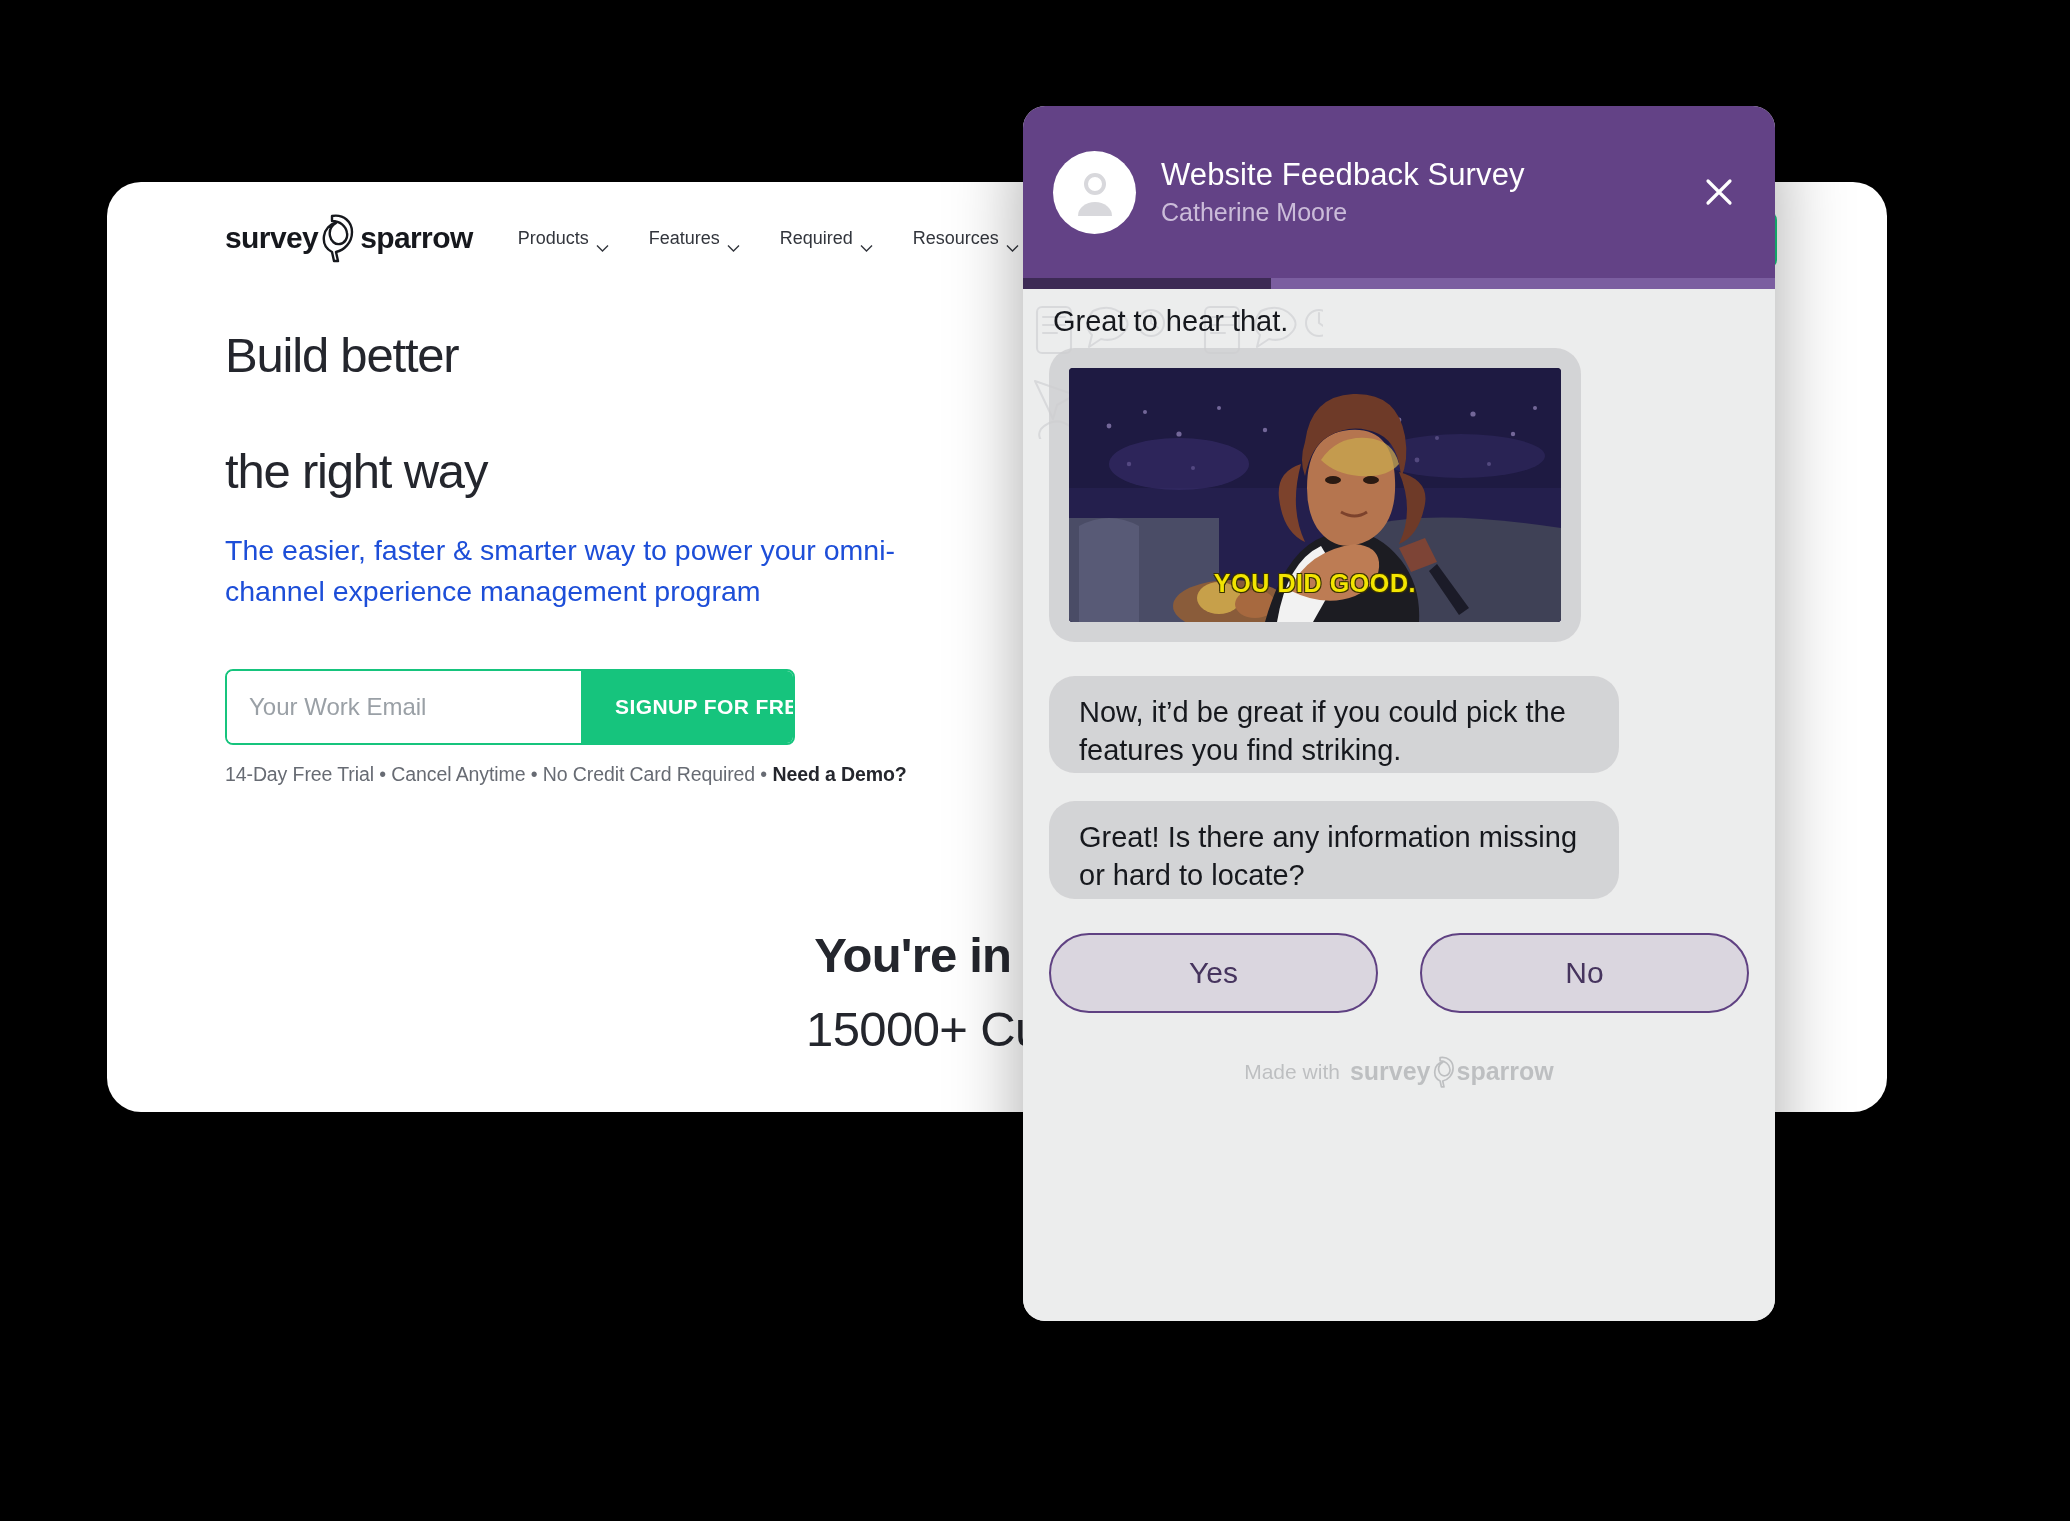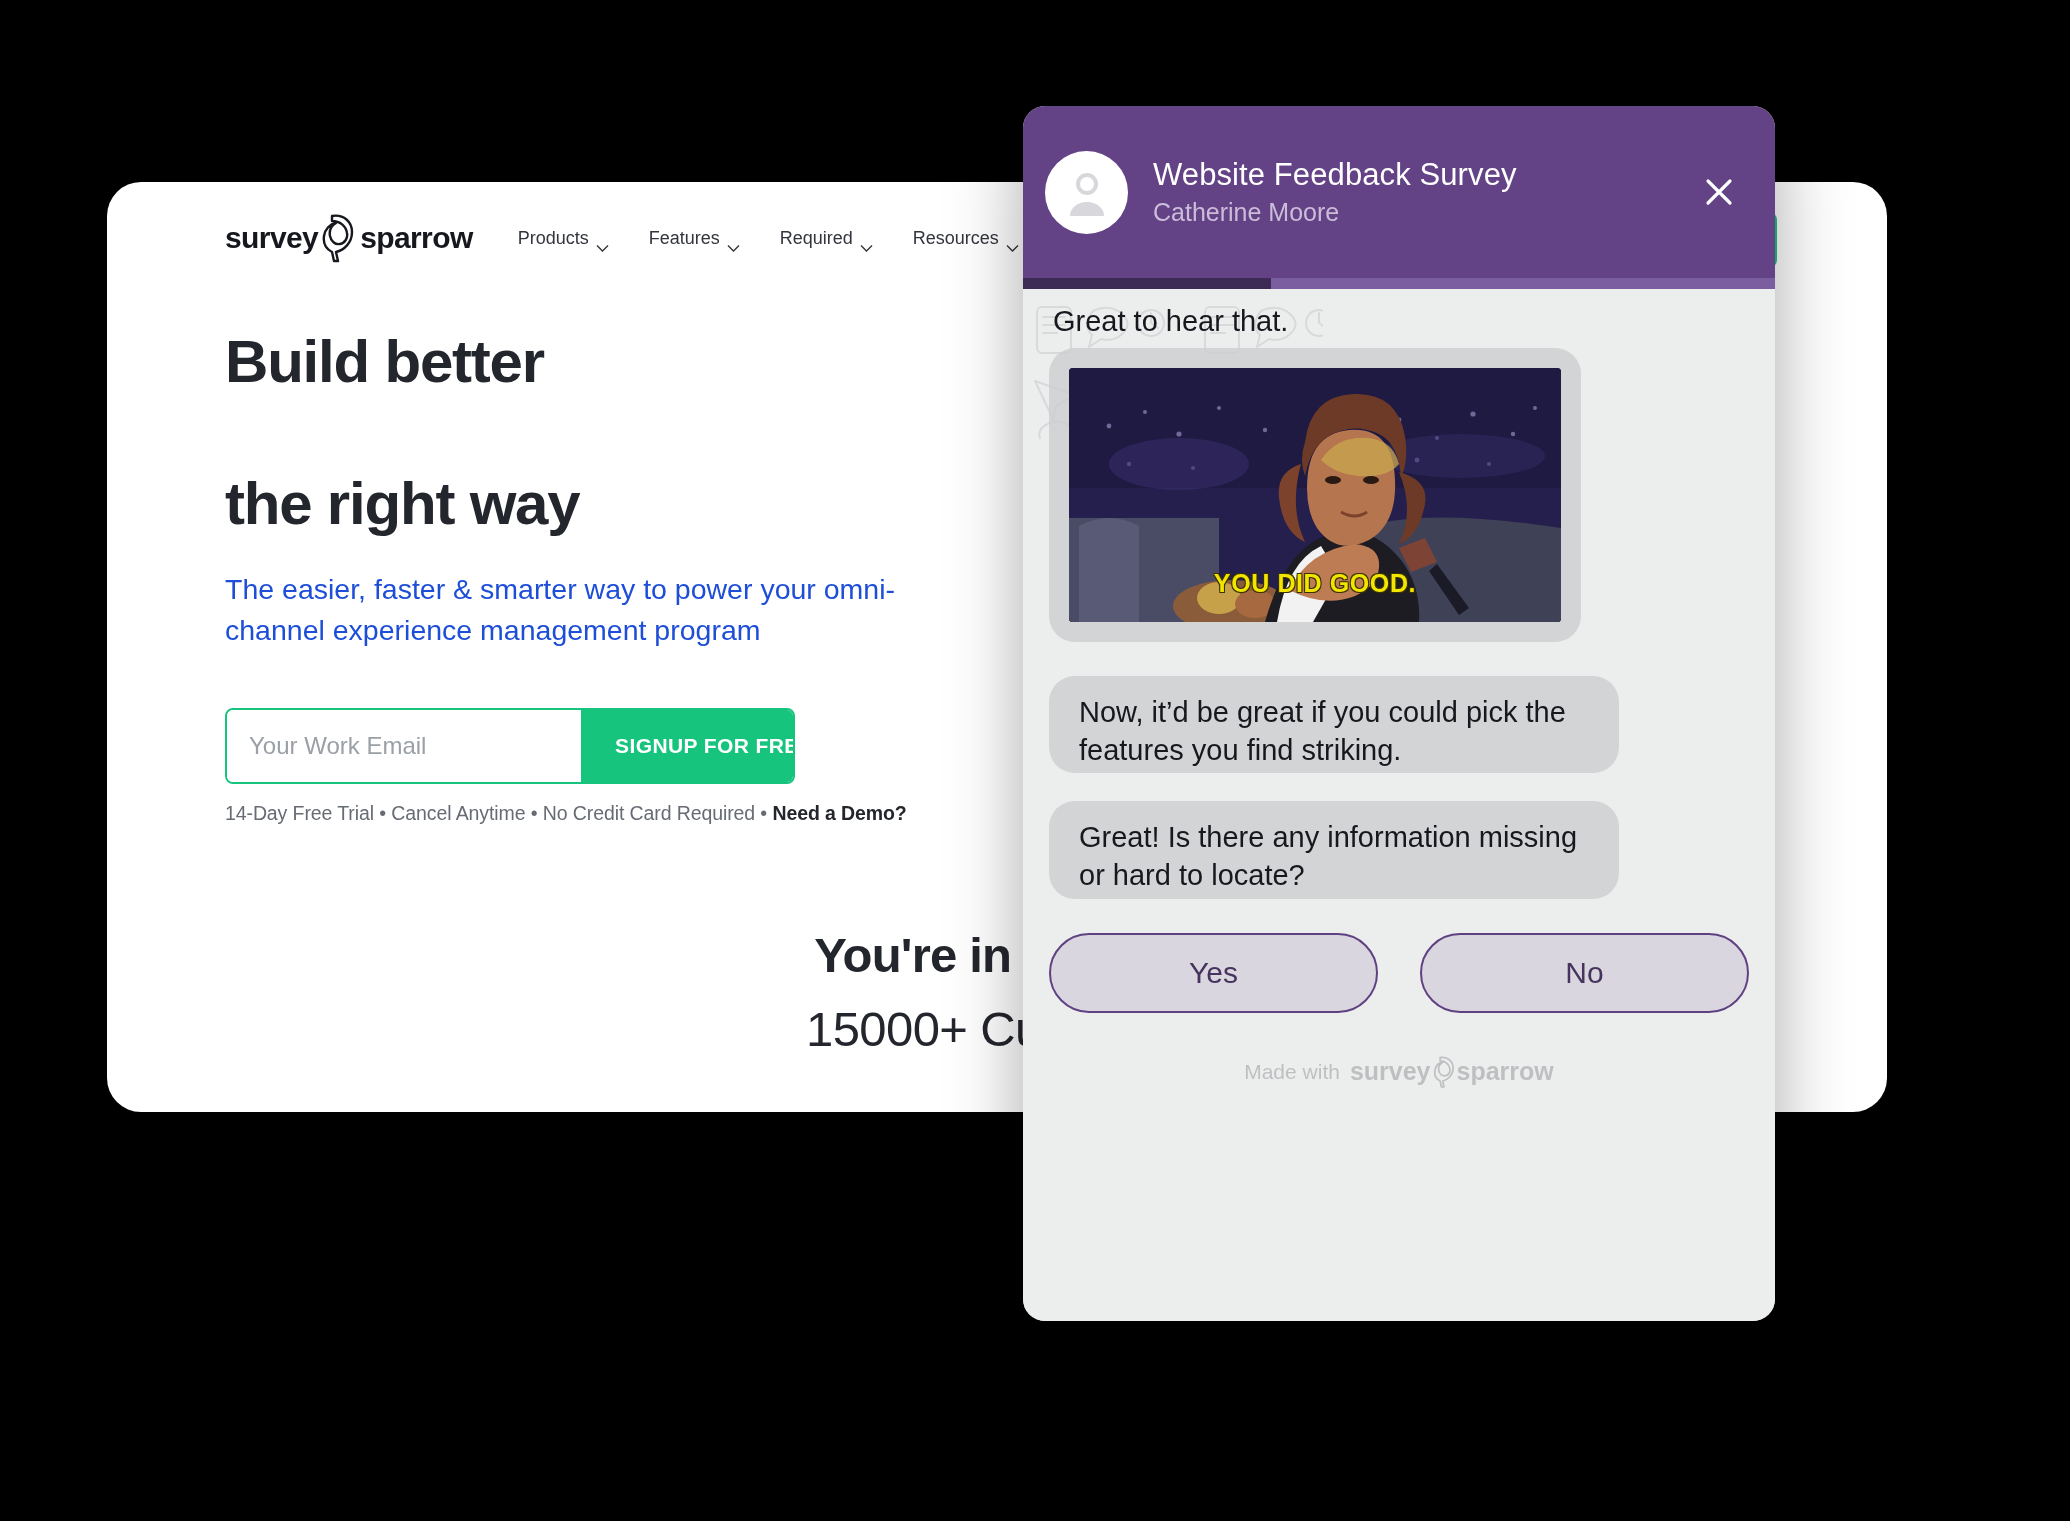--- a/index.html
+++ b/index.html
@@ -45,21 +45,21 @@
   .nav-cta {
     position: absolute; right: 110px; top: 30px;
     background: #16c47d; color: #fff;
     border-radius: 8px;
     padding: 16px 34px; font-size: 21px; font-weight: 700;
     white-space: nowrap;
   }
 
   .hero { position: absolute; left: 118px; top: 145px; width: 1000px; }
   .hero h1 {
-    font-size: 60px; line-height: 1.18; font-weight: 700;
+    font-size: 49px; line-height: 1.18; font-weight: 400;
     color: #24262d; letter-spacing: -1.2px;
   }
   .hl { background: #c4ebfb; box-decoration-break: clone; -webkit-box-decoration-break: clone; padding: 1px 2px 4px 2px; }
   .hero p.sub {
     margin-top: 30px;
     font-size: 28.5px; line-height: 1.42; color: #1d4ed8; font-weight: 400;
     max-width: 700px;
   }
 
   .signup-row {
@@ -100,21 +100,21 @@
     left: 1023px; top: 106px;
     width: 752px; height: 1215px;
     border-radius: 22px;
     overflow: hidden;
     box-shadow: 0 26px 74px rgba(0,0,0,0.34);
     background: #ededee;
   }
   .chat-header {
     position: relative;
     height: 172px; background: #634286;
-    display: flex; align-items: center; padding: 0 0 0 22px;
+    display: flex; align-items: center; padding: 0 0 0 30px;
   }
   .avatar {
     width: 83px; height: 83px; border-radius: 50%;
     background: #ffffff; flex: none; position: relative;
     display:flex; align-items:center; justify-content:center;
   }
   .avatar svg { width: 56px; height: 56px; display:block; }
   .chat-title-block { margin-left: 25px; }
   .chat-title { font-size: 31px; color: #ffffff; font-weight: 400; letter-spacing: 0.1px; }
   .chat-sub { font-size: 25px; color: #cbbcd9; margin-top: 5px; font-weight: 400; }

